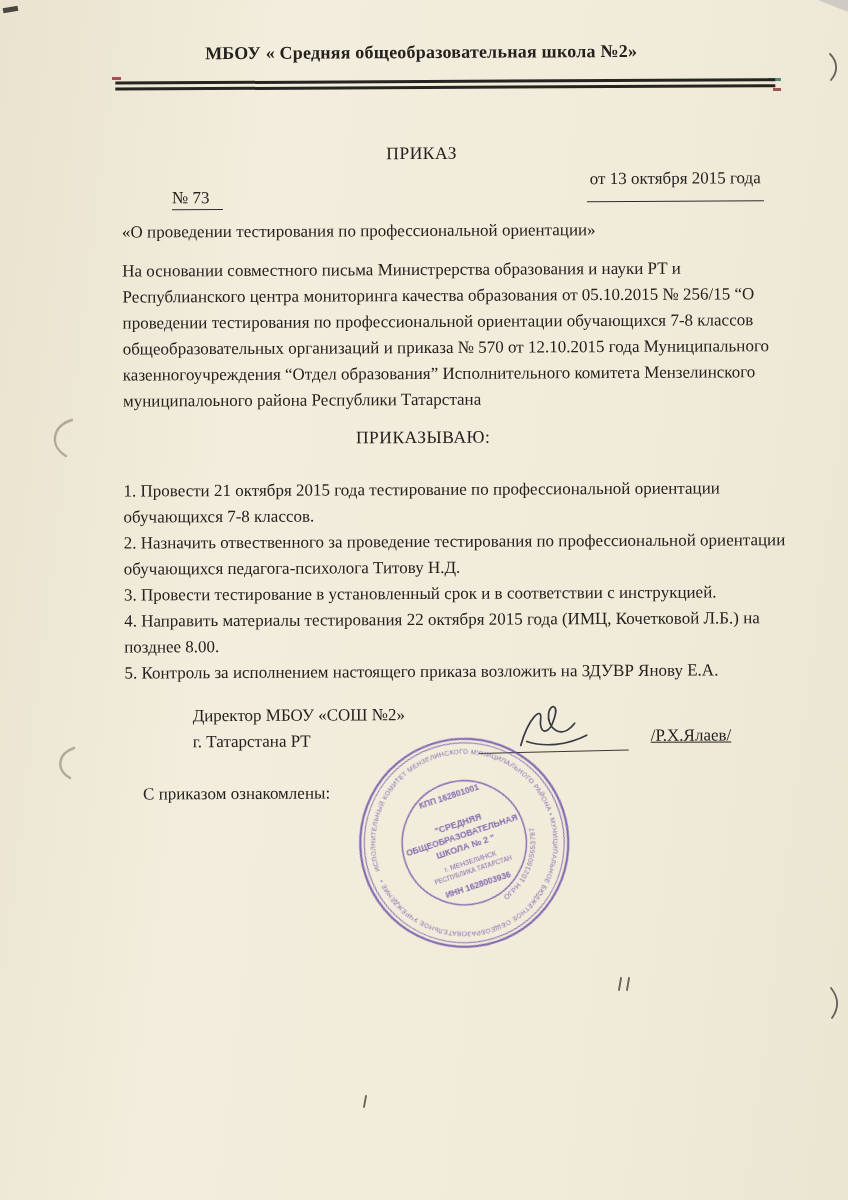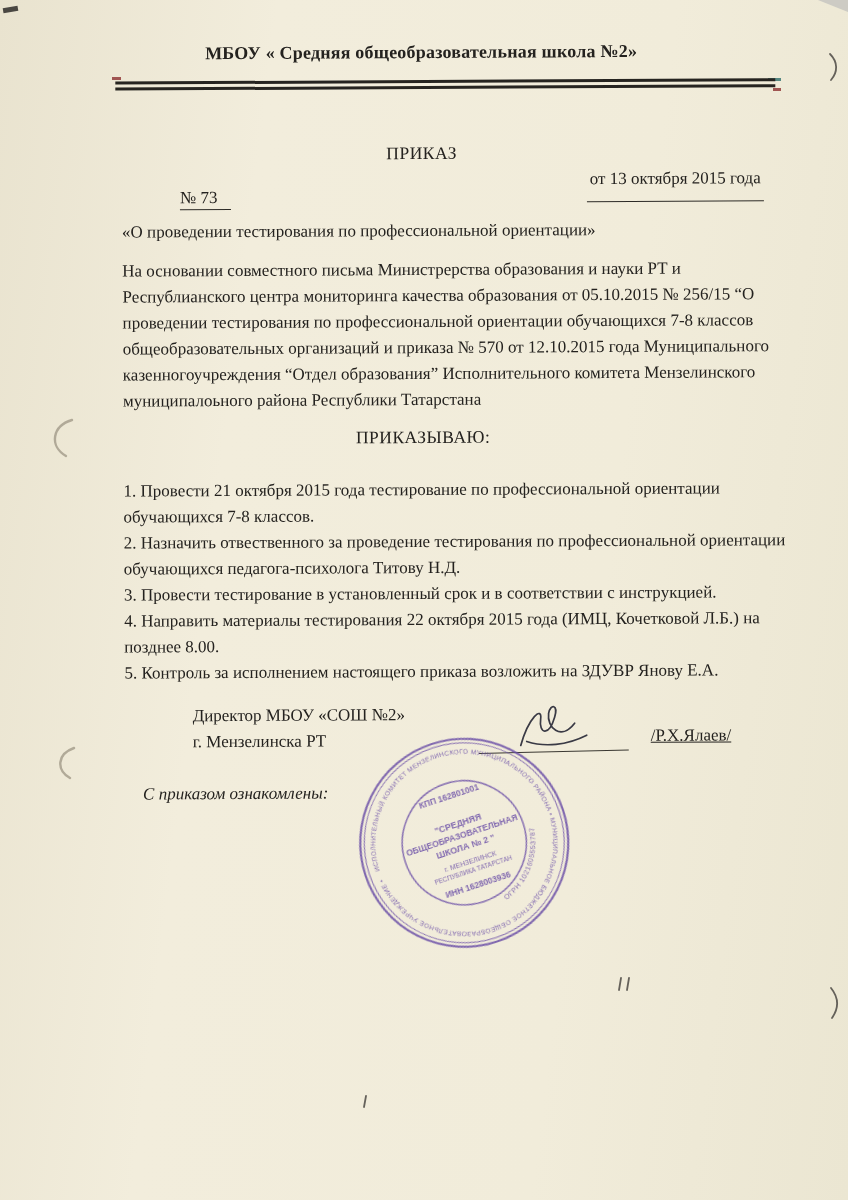--- a/index.html
+++ b/index.html
@@ -14,32 +14,32 @@
   .header-title {
     position: absolute; top: 42px; left: 0; width: 100%;
     text-align: center; font-size: 18px; font-weight: bold; letter-spacing: .2px;
   }
   .header-rule {
     position: absolute; top: 80px; left: 118px; width: 660px; height: 9px;
     border-top: 3.5px solid #262420; border-bottom: 3px solid #262420;
   }
   .doc-title { position: absolute; top: 143px; left: 0; width: 100%; text-align: center; font-size: 17.5px; letter-spacing: .5px; }
   .order-date { position: absolute; top: 170px; right: 82px; font-size: 17px; border-bottom: 1.3px solid #2c2a26; padding: 0 3px 12px; }
-  .order-number { position: absolute; top: 187px; left: 174px; font-size: 17px; border-bottom: 1.3px solid #2c2a26; padding: 0 14px 1px 0; margin-left: 8px; }
+  .order-number { position: absolute; top: 187px; left: 174px; font-size: 17px; border-bottom: 1.3px solid #2c2a26; padding: 0 14px 1px 0; }
   .order-subject { position: absolute; top: 221px; left: 124px; font-size: 17px; }
   .preamble { position: absolute; top: 257px; left: 124px; width: 664px; font-size: 17px; line-height: 26px; }
   .order-word { position: absolute; top: 427px; left: 0; width: 100%; text-align: center; font-size: 17.5px; letter-spacing: .5px; }
   .order-items { position: absolute; top: 477px; left: 124px; width: 676px; font-size: 17px; line-height: 26px; }
   .order-items p { margin: 0; }
   .sig-line1 { position: absolute; top: 705px; left: 192px; font-size: 17px; }
   .sig-line2 { position: absolute; top: 731px; left: 192px; font-size: 17px; }
   .sig-underline { position: absolute; top: 752px; left: 478px; width: 150px; border-bottom: 1.3px solid #3a3832; transform: rotate(-1deg); }
   .sig-squiggle { position: absolute; top: 702px; left: 514px; width: 78px; height: 54px; }
   .sig-name { position: absolute; top: 727px; left: 650px; font-size: 17px; text-decoration: underline; }
-  .acknowledged { position: absolute; top: 783px; left: 142px; font-size: 17px; font-style: italic; }
+  .acknowledged { position: absolute; top: 783px; left: 142px; font-size: 17px; }
 
   .stamp {
     position: absolute; top: 731px; left: 351px; width: 224px; height: 224px;
     transform: rotate(-18deg); color: #6d51a8; opacity: .85; filter: blur(.35px);
   }
   .stamp text { fill: currentColor; font-family: "Liberation Sans", "DejaVu Sans", sans-serif; }
 
   
   .art { position: absolute; }
   .art-topleft { top: 7px; left: 3px; width: 15px; height: 5px; background: #2e2c29; transform: rotate(-10deg); opacity: .85; }
@@ -98,21 +98,21 @@
 
     <div class="order-items">
       <p>1. Провести 21 октября 2015 года тестирование по профессиональной ориентации обучающихся 7-8 классов.</p>
       <p>2.  Назначить отвественного за проведение тестирования по профессиональной ориентации обучающихся педагога-психолога Титову Н.Д.</p>
       <p>3. Провести тестирование в установленный срок и в соответствии с инструкцией.</p>
       <p>4. Направить материалы тестирования 22 октября 2015 года (ИМЦ, Кочетковой Л.Б.) на позднее 8.00.</p>
       <p>5. Контроль за исполнением настоящего приказа возложить на ЗДУВР Янову Е.А.</p>
     </div>
 
     <div class="sig-line1">Директор МБОУ «СОШ №2»</div>
-    <div class="sig-line2">г. Мензелинска РТ</div>
+    <div class="sig-line2">г. Татарстана РТ</div>
     <div class="sig-underline"></div>
     <svg class="sig-squiggle" viewBox="0 0 78 54">
       <path d="M6,44 C14,16 28,4 26,18 C24,32 34,36 40,16 C44,3 36,2 34,12 C32,26 46,40 60,22 M12,40 C30,46 52,44 72,34" fill="none" stroke="#3a3a45" stroke-width="1.7" stroke-linecap="round"></path>
     </svg>
     <div class="sig-name">/Р.Х.Ялаев/</div>
 
     <div class="acknowledged">С приказом ознакомлены:</div>
 
     <svg class="stamp" viewBox="0 0 224 224">
       <defs>

